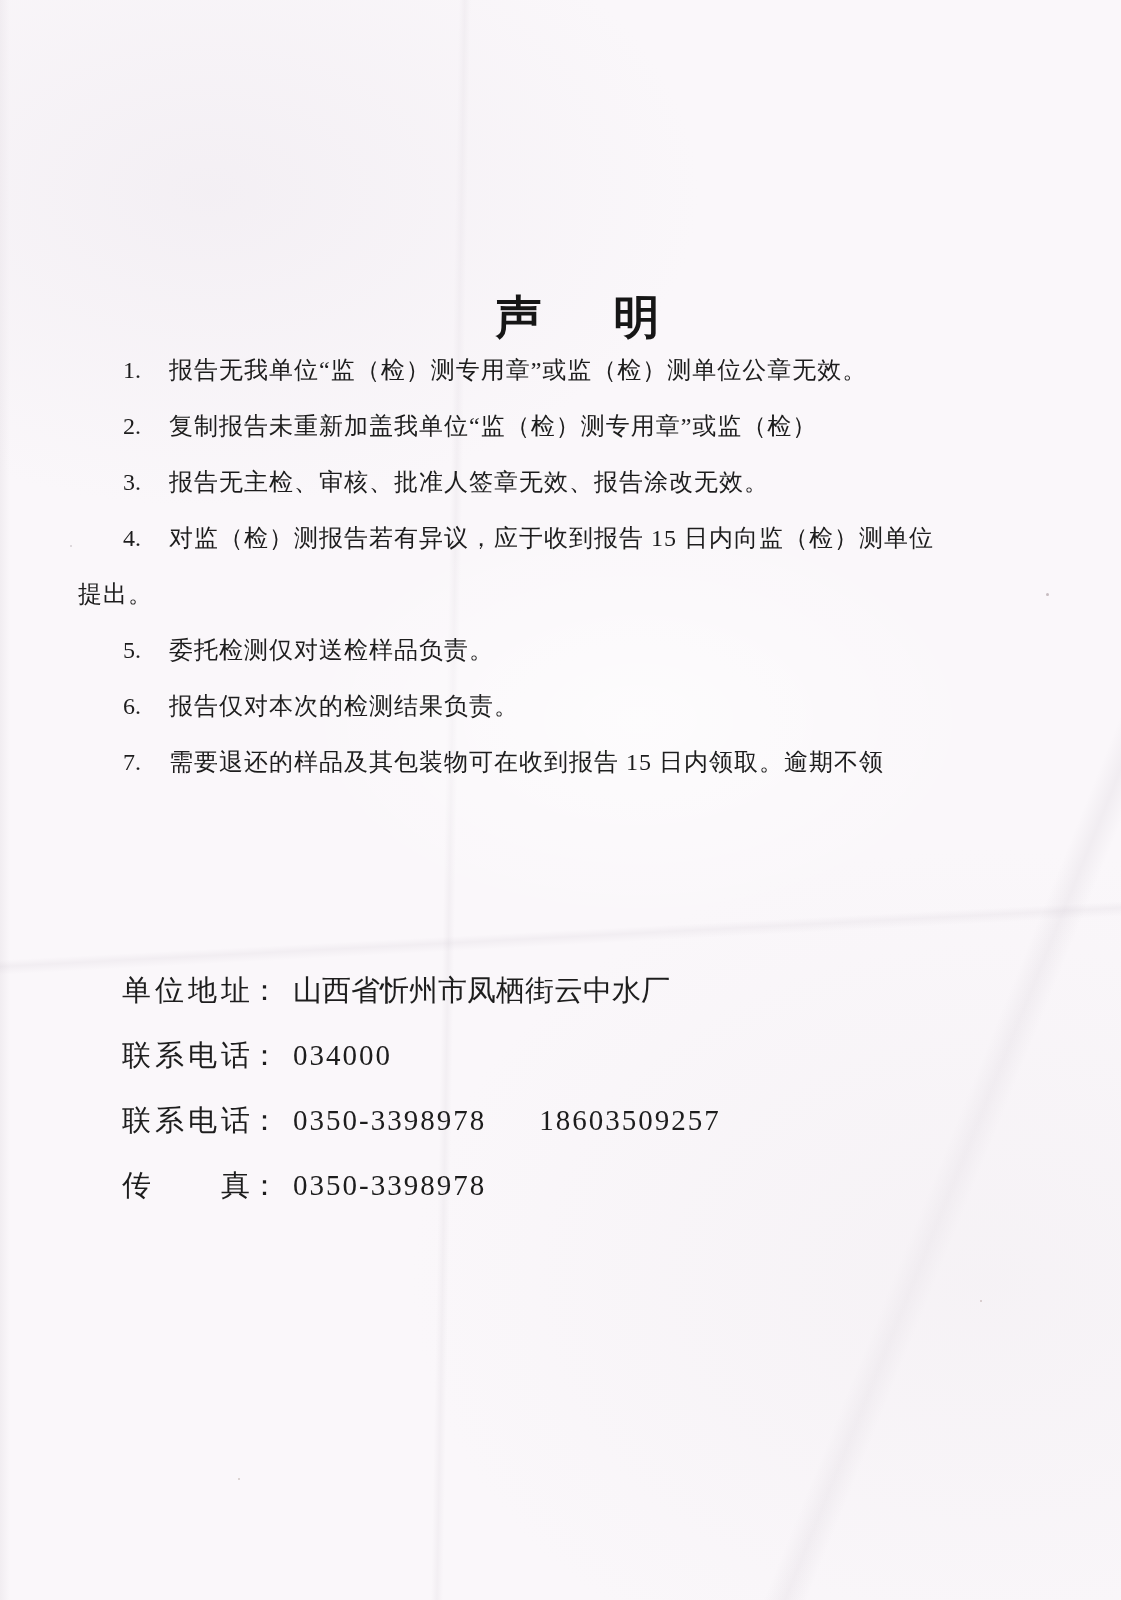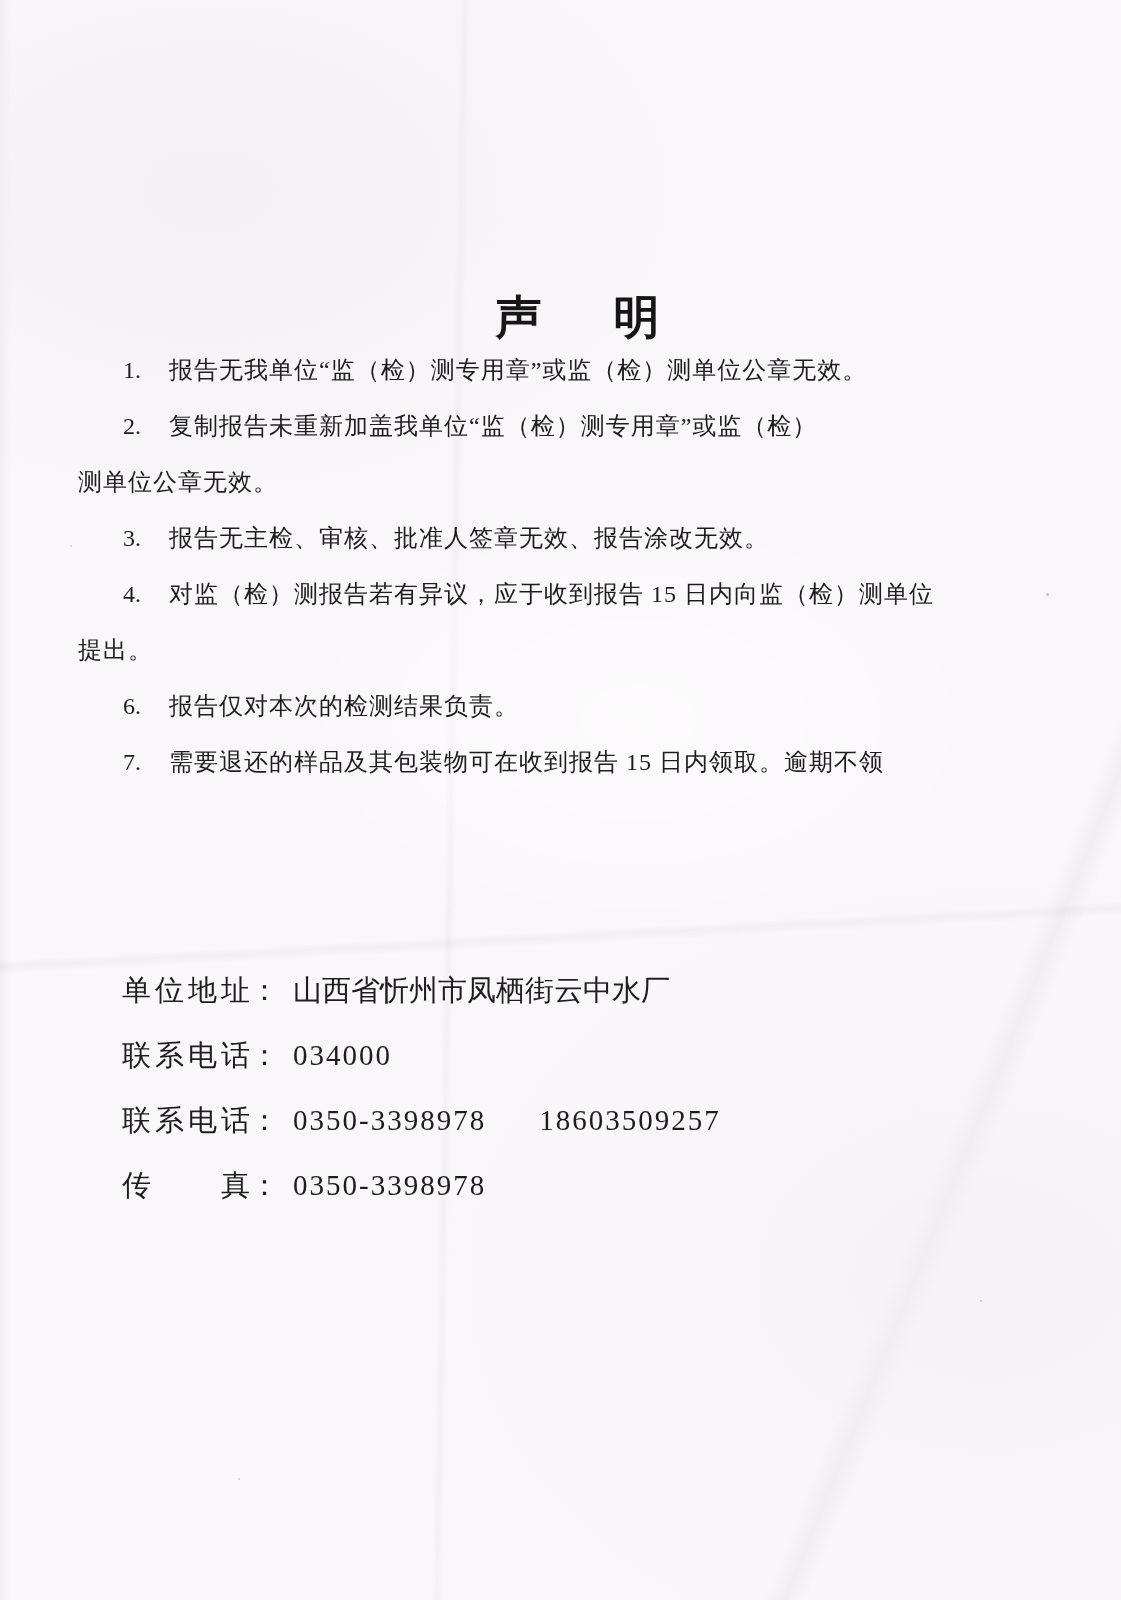--- a/index.html
+++ b/index.html
@@ -130,24 +130,24 @@
 </head>
 <body>
 
 <div class="page">
 
   <h1 class="title">声 明</h1>
 
   <div class="decl-body">
       <div class="decl-line"><span class="item-num">1.</span>报告无我单位“监（检）测专用章”或监（检）测单位公章无效。</div>
       <div class="decl-line"><span class="item-num">2.</span>复制报告未重新加盖我单位“监（检）测专用章”或监（检）</div>
-      <div class="decl-line">测单位公章无效。</div>
       <div class="decl-line"><span class="item-num">3.</span>报告无主检、审核、批准人签章无效、报告涂改无效。</div>
       <div class="decl-line"><span class="item-num">4.</span>对监（检）测报告若有异议，应于收到报告 15 日内向监（检）测单位</div>
       <div class="decl-line">提出。</div>
+      <div class="decl-line"><span class="item-num">5.</span>委托检测仅对送检样品负责。</div>
       <div class="decl-line"><span class="item-num">6.</span>报告仅对本次的检测结果负责。</div>
       <div class="decl-line"><span class="item-num">7.</span>需要退还的样品及其包装物可在收到报告 15 日内领取。逾期不领</div>
     </div>
 
   <div class="contact">
       <div class="contact-row"><span class="contact-label">单位地址</span><span class="contact-colon">：</span><span class="contact-value">山西省忻州市凤栖街云中水厂</span></div>
       <div class="contact-row"><span class="contact-label">联系电话</span><span class="contact-colon">：</span><span class="contact-value numeric">034000</span></div>
       <div class="contact-row"><span class="contact-label">联系电话</span><span class="contact-colon">：</span><span class="contact-value numeric">0350-3398978</span><span class="contact-value numeric">18603509257</span></div>
       <div class="contact-row"><span class="contact-label">传真</span><span class="contact-colon">：</span><span class="contact-value numeric">0350-3398978</span></div>
     </div>

